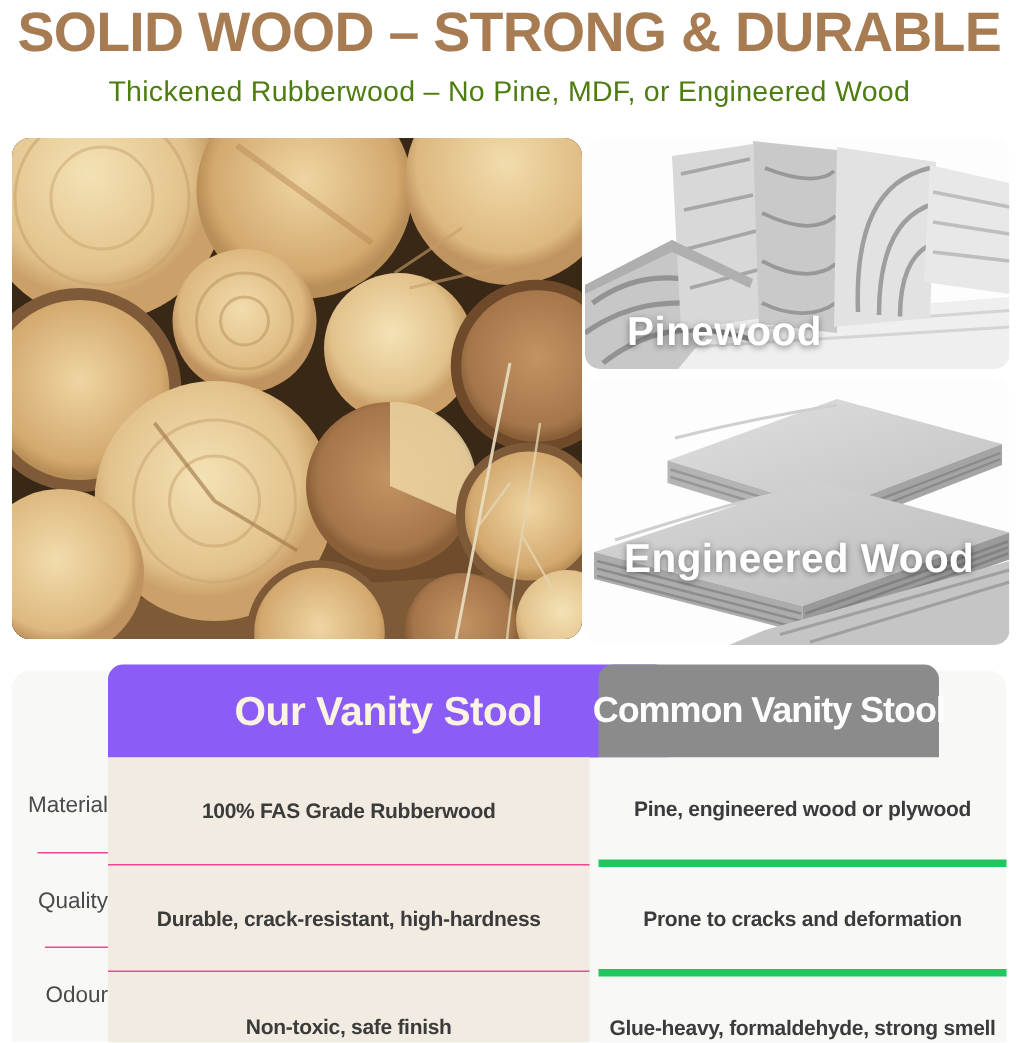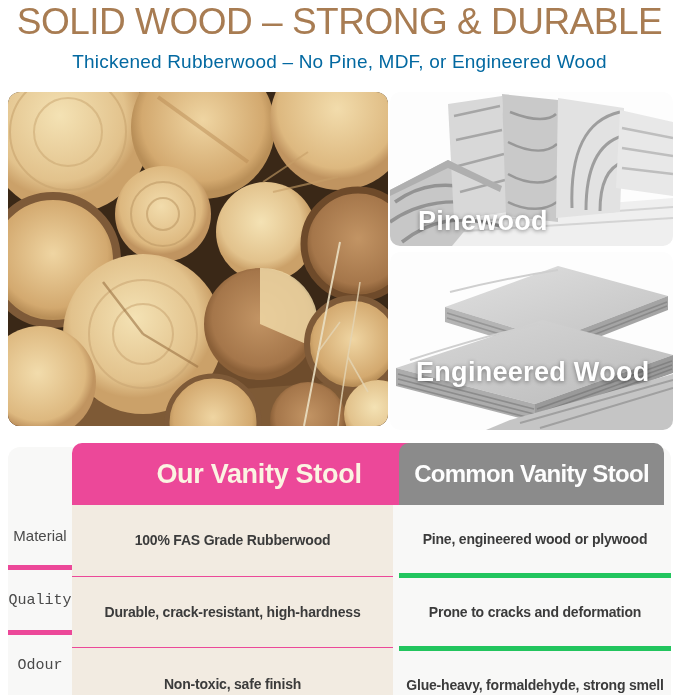--- a/index.html
+++ b/index.html
@@ -5,26 +5,26 @@
   * { margin:0; padding:0; box-sizing:border-box; }
   html,body { background:#ffffff; }
   .page {
     position:relative; width:679px; height:695px; background:#ffffff;
     overflow:hidden; font-family:"Liberation Sans", sans-serif;
   }
   
   .title {
     position:absolute; top:0; left:0; width:679px; height:44px;
     line-height:44px; text-align:center;
-    font-size:37px; font-weight:400; letter-spacing:-0.5px;
+    font-size:37px; font-weight:700; letter-spacing:-0.5px;
     color:#A87C52; white-space:nowrap;
   }
   .subtitle {
     position:absolute; top:51px; left:0; width:679px; text-align:center;
-    font-size:19px; color:#0369a1; letter-spacing:0.2px;
+    font-size:19px; color:#4d7c0f; letter-spacing:0.2px;
   }
   
   .photo { position:absolute; overflow:hidden; }
   .photo svg { display:block; width:100%; height:100%; }
   .logs-photo   { left:8px;   top:92px;  width:380px; height:334px; border-radius:12px; }
   .pine-photo   { left:390px; top:92px;  width:283px; height:154px; border-radius:10px; }
   .eng-photo    { left:390px; top:252px; width:283px; height:178px; border-radius:10px; }
   .photo-label {
     position:absolute; color:#ffffff; font-weight:bold; font-size:27px;
     letter-spacing:0.3px; text-shadow:0 1px 4px rgba(0,0,0,0.45);
@@ -37,49 +37,49 @@
   .tbl-container {
     position:absolute; left:8px; top:447px; width:663px; height:248px;
     background:#F8F8F7; border-radius:12px 12px 0 0;
   }
   .col-header {
     position:absolute; top:443px; height:62px;
     display:flex; align-items:center; justify-content:center;
     font-weight:bold; border-radius:10px 10px 0 0; white-space:nowrap;
   }
   .col-header.our {
-    left:72px; width:374px; background:#ec4899; color:#FBF4E2;
+    left:72px; width:374px; background:#8b5cf6; color:#FBF4E2;
     font-size:27px; letter-spacing:-0.3px;
   }
   .col-header.common {
-    left:399px; width:265px; background:#8B8B8B; color:#FDFDFD;
+    left:399px; width:227px; background:#8B8B8B; color:#FDFDFD;
     font-size:24px; letter-spacing:-0.7px;
   }
   .col-body {
     position:absolute; top:505px; height:214px;
     display:flex; flex-direction:column;
   }
   .col-body.our    { left:72px;  width:321px; background:#F2EBE1; }
   .col-body.common { left:399px; width:272px; background:#F8F8F7; }
   .cell {
     flex:1; display:flex; align-items:center; justify-content:center;
     font-weight:bold; font-size:14px; color:#3B3B3B;
     letter-spacing:-0.2px; white-space:nowrap;
   }
   .col-body.our    .cell + .cell { border-top:1px solid #ec4899; }
   .col-body.common .cell + .cell { border-top:5px solid #22c55e; }
   .row-labels {
     position:absolute; left:8px; top:505px; width:64px; height:190px;
-    display:flex; flex-direction:column;
+    display:flex; flex-direction:column;align-items:flex-end;
   }
   .row-label {
     flex:1; display:flex; align-items:center; justify-content:center;
     font-size:15px; color:#4A4A4A;
   }
-  .row-label + .row-label { border-top:5px solid #ec4899;font-family:Liberation Mono, monospace; }
+  .row-label + .row-label { border-top:1px solid #ec4899; }
 </style>
 </head>
 <body>
 
 <div class="page">
 
   <div class="title">SOLID WOOD – STRONG &amp; DURABLE</div>
   <div class="subtitle">Thickened Rubberwood – No Pine, MDF, or Engineered Wood</div>
 
   <div class="photo logs-photo">

